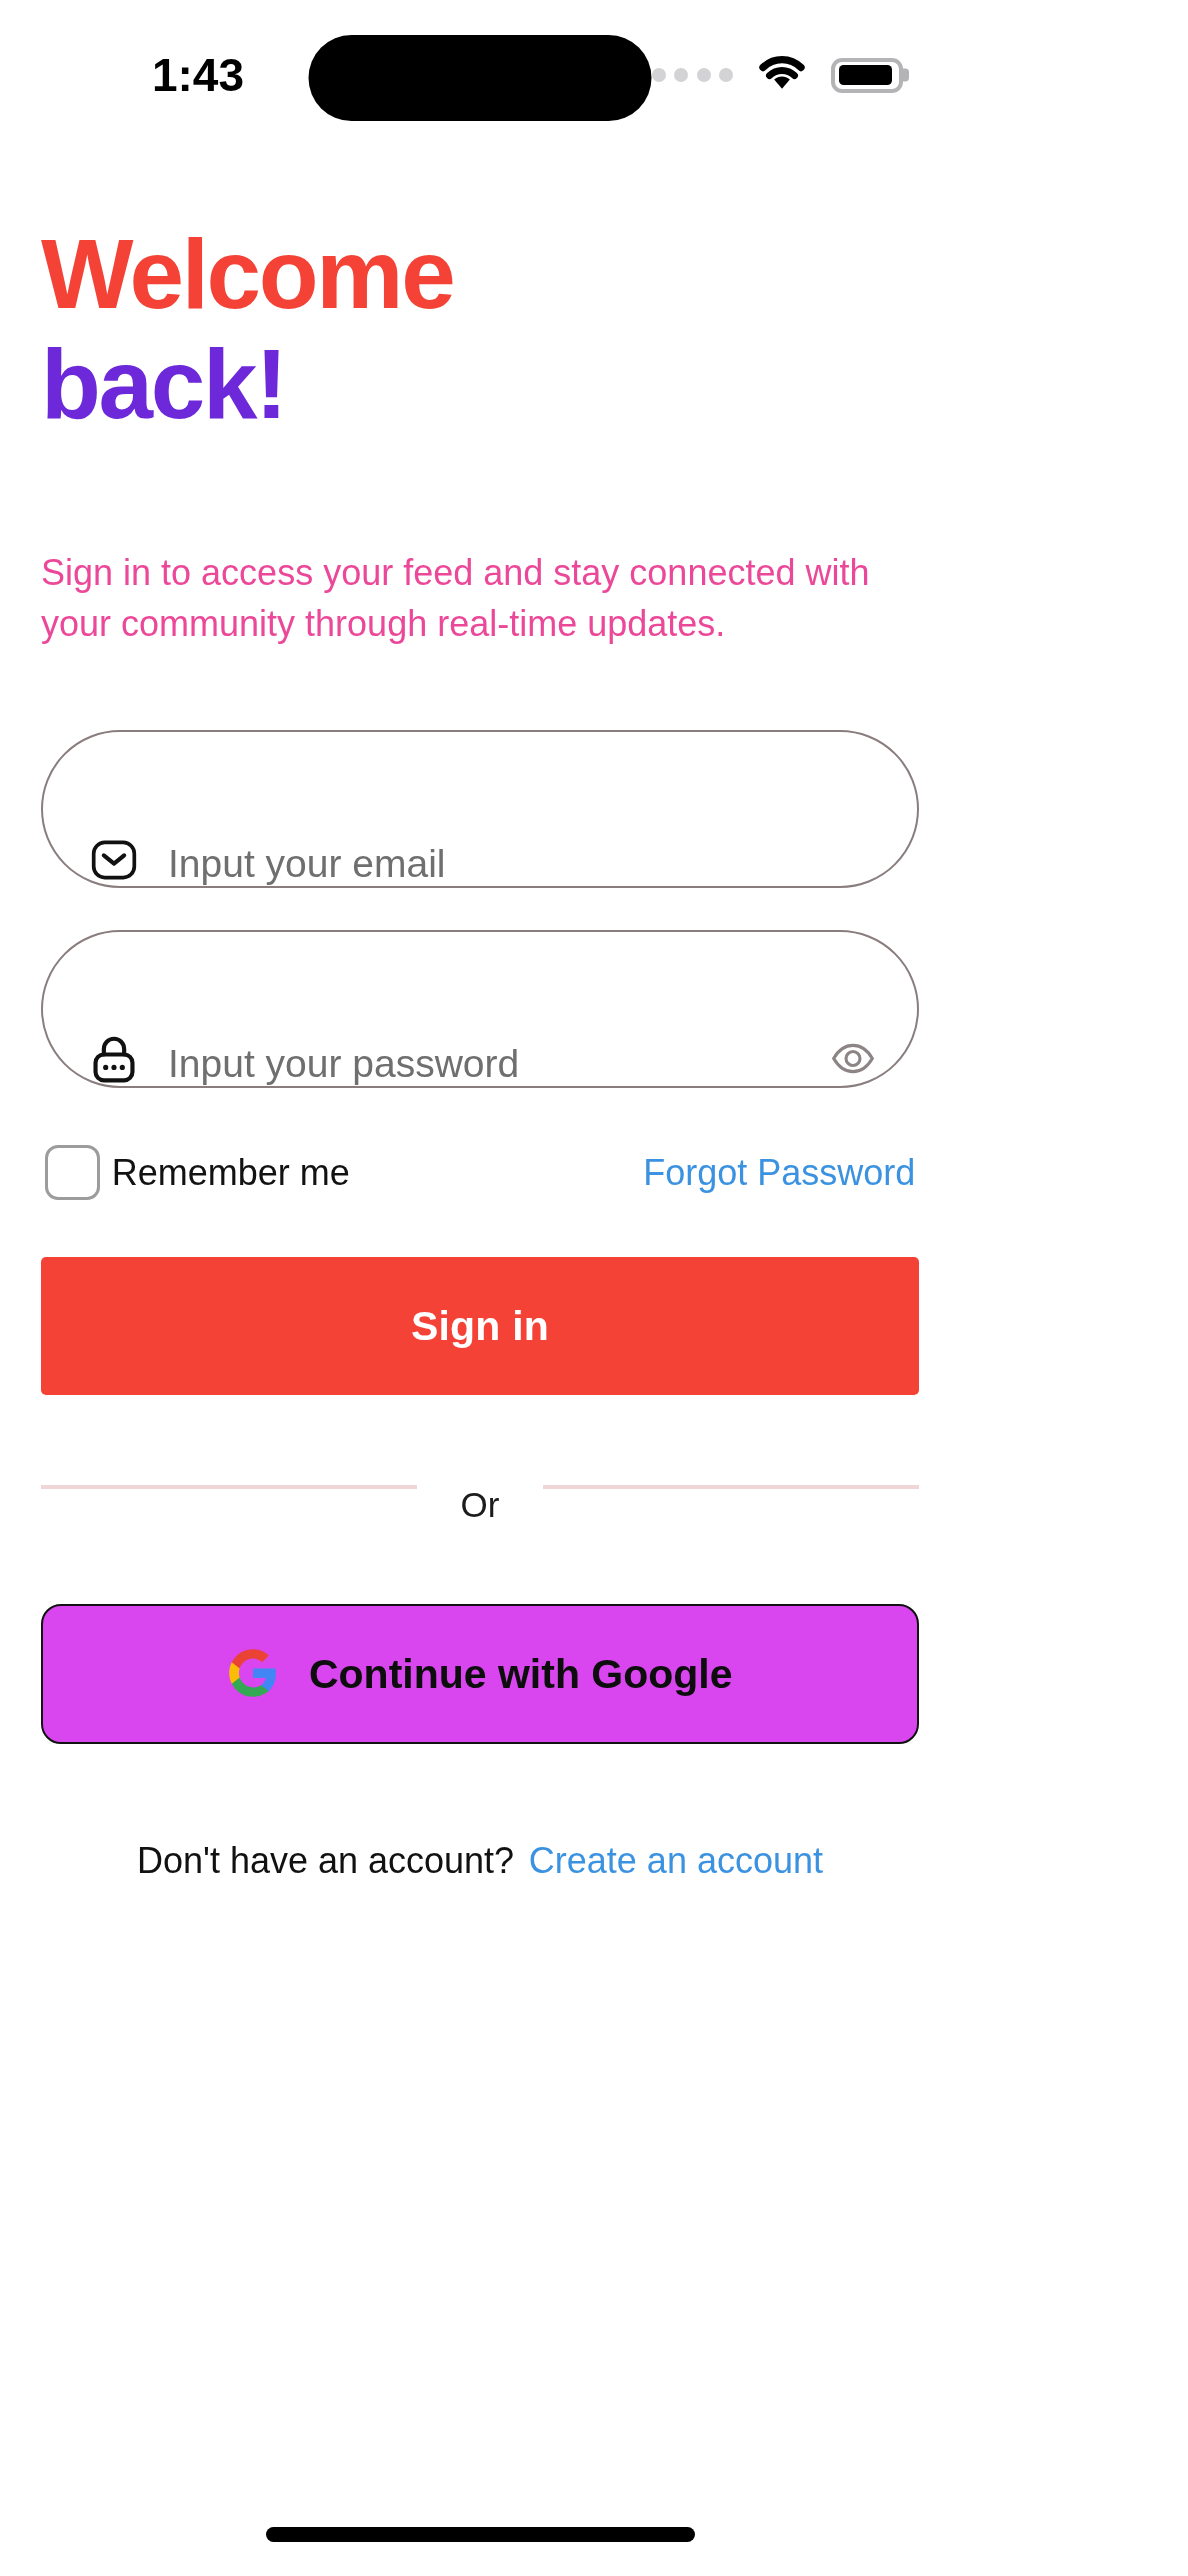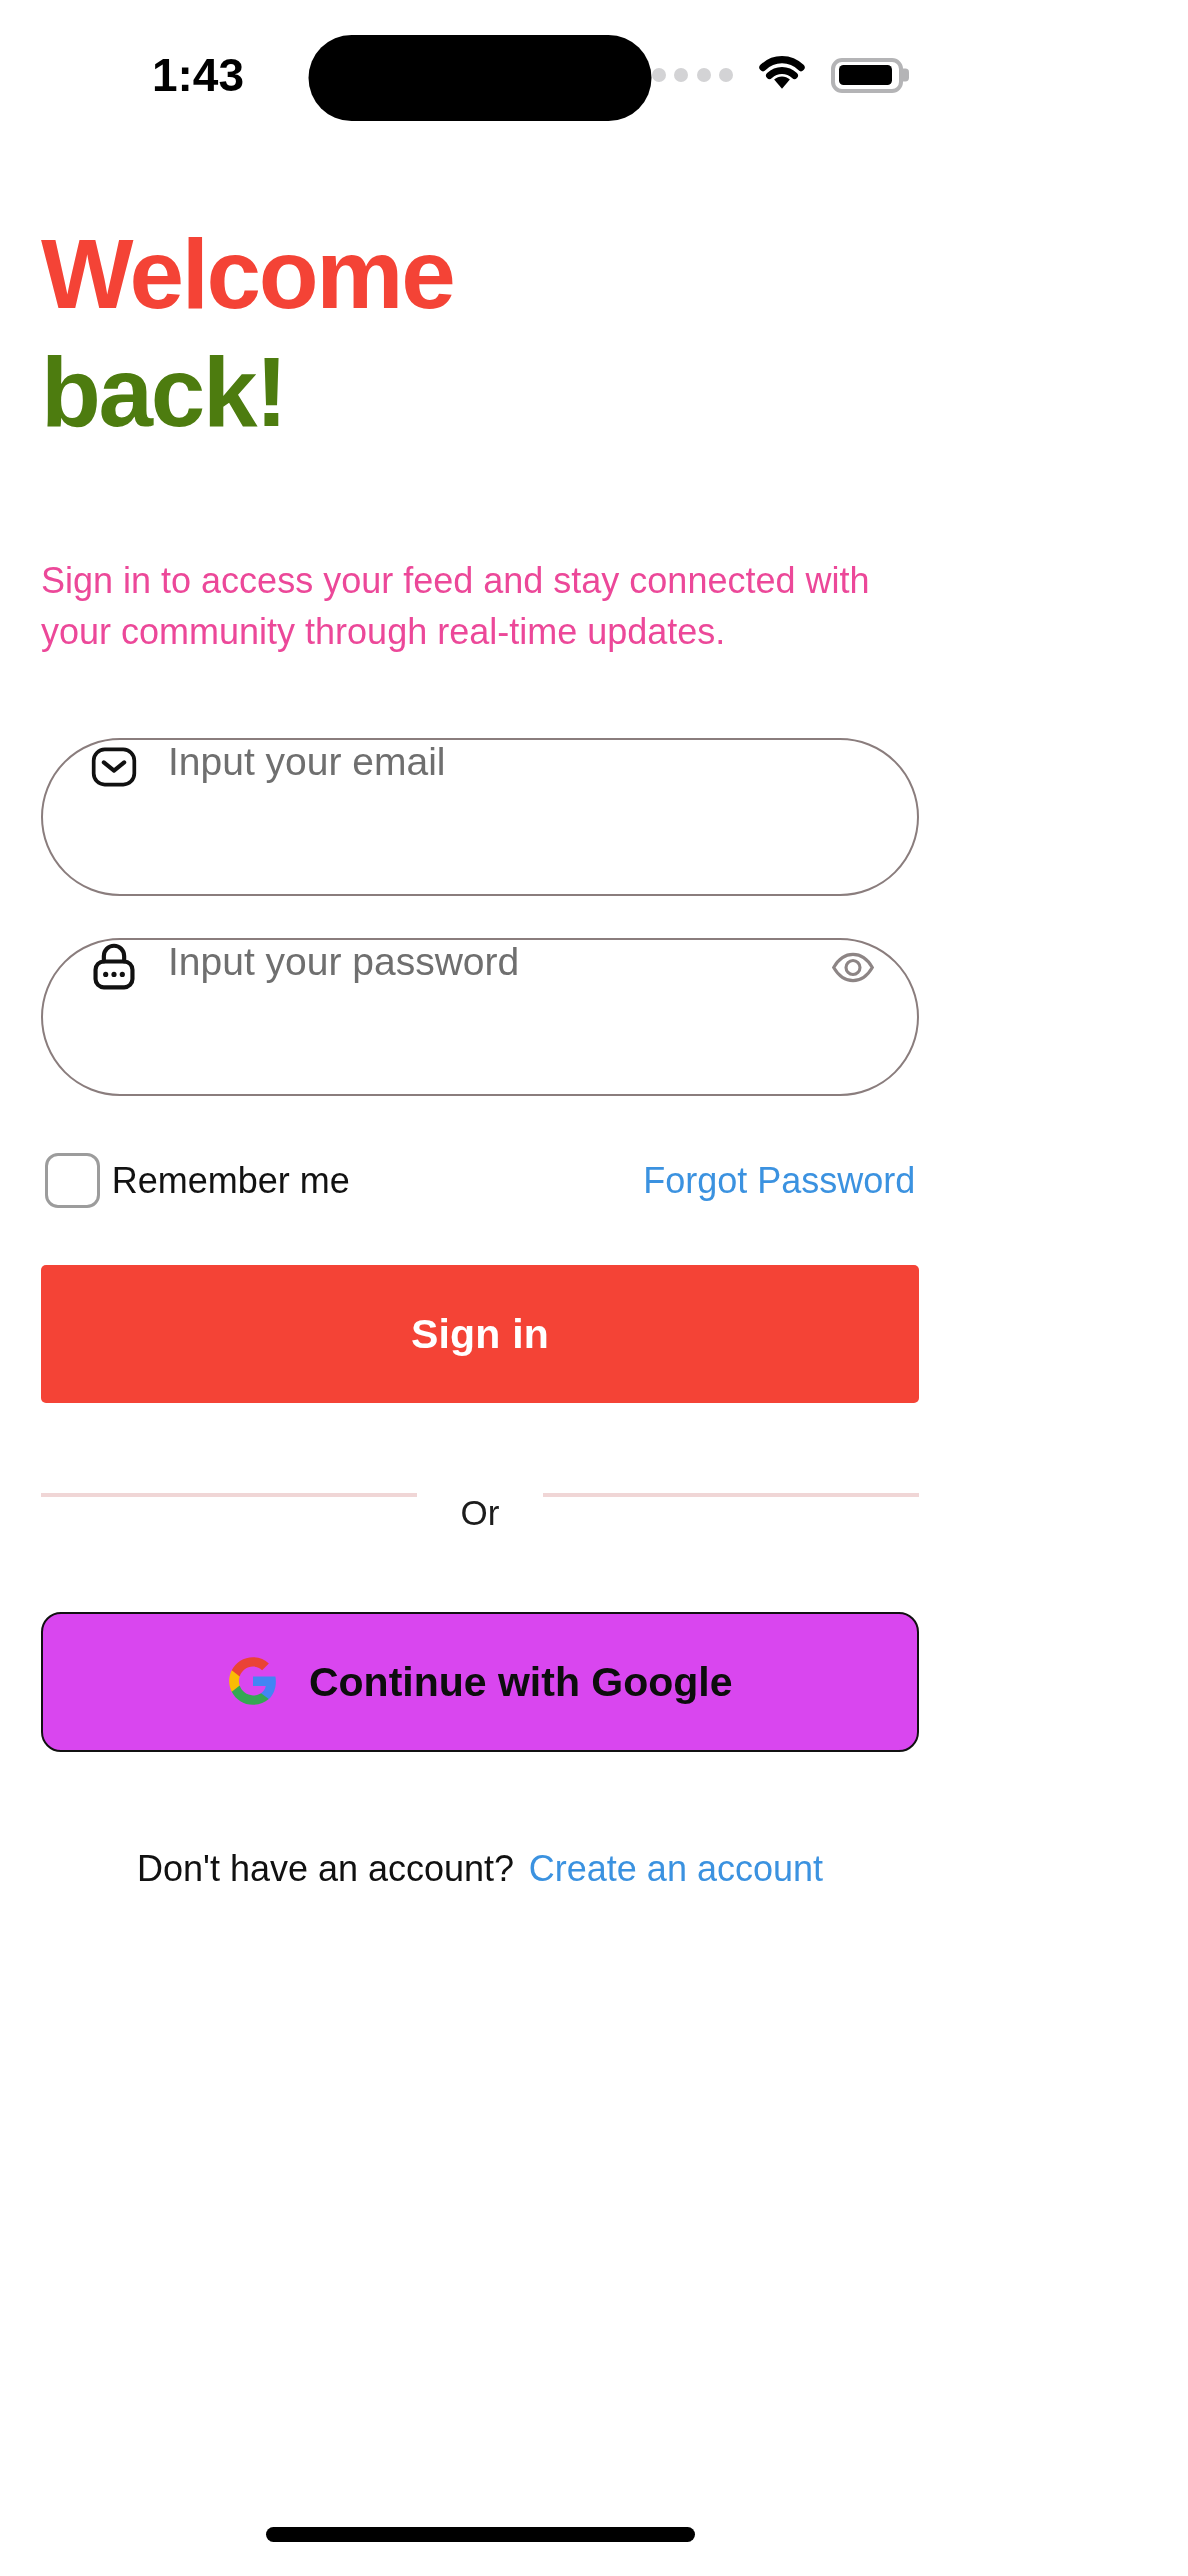--- a/index.html
+++ b/index.html
@@ -116,39 +116,39 @@
     margin-top: 78px;
     line-height: 1.0;
   }
   .headline-line {
     display: block;
     font-size: 98px;
     font-weight: 800;
     letter-spacing: -2.3px;
   }
   .headline-line.accent { color: #F44336; }
-  .headline-line.dark { color: #4d7c0f; margin-top: 20px; }
+  .headline-line.dark { color: #6d28d9; margin-top: 12px; }
 
   .subtitle {
     margin-top: 114px;
     font-size: 36px;
     line-height: 1.42;
     color: #ec4899;
     font-weight: 400;
     max-width: 1096px;
   }
 
   
   .field {
     margin-top: 0;
     height: 158px;
     border: 2.3px solid #8a7d7d;
     border-radius: 79px;
     display: flex;
-    align-items: flex-start;
+    align-items: flex-end;
     padding: 0 37px 0 44px;
     background: #ffffff;
   }
   .field.email { margin-top: 81px; }
   .field.password { margin-top: 42px; }
 
   .field-icon {
     flex: none;
     width: 53px;
     height: 53px;

